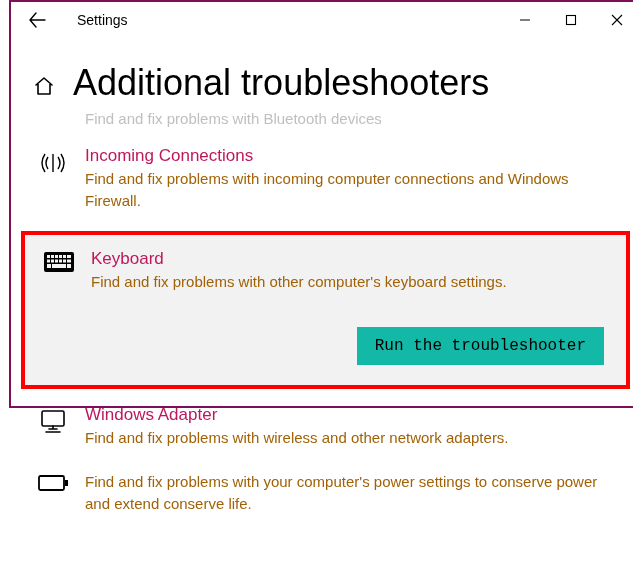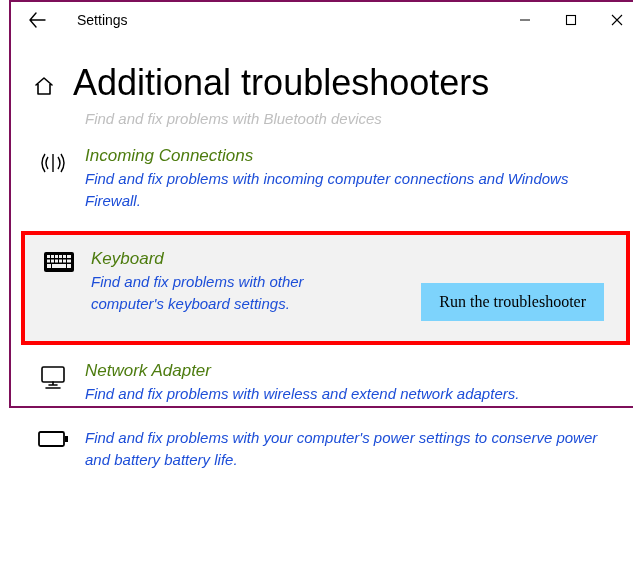--- a/index.html
+++ b/index.html
@@ -72,67 +72,67 @@
   .item-icon {
     width: 40px;
     flex: 0 0 40px;
     display: flex;
     justify-content: center;
     padding-top: 2px;
   }
   .item-body {
     flex: 1;
     padding-left: 12px;
-    font-style: italic;
   }
   .item-title {
     font-size: 17px;
-    color: #4d7c0f;
+    color: #be185d;
     margin-bottom: 2px;
   }
   .item-desc {
     font-size: 15px;
-    color: #1d4ed8;
+    color: #a16207;
     line-height: 1.45;
   }
   .cutoff .item-desc { color: #bfbfbf; }
   .cutoff { padding-top: 0; padding-bottom: 6px; }
 
   .selected-wrap {
     border: 4px solid #ff0000;
     margin: 8px 2px 6px 2px;
     padding: 0;
   }
   .selected {
     background: #f2f2f2;
     padding: 14px 18px 20px 14px;
     display: flex;
     align-items: flex-start;
+    flex-direction: column;
     justify-content: center;
   }
   .selected-top {
     display: flex;
     width: 100%;
   }
   .selected .item-icon { padding-top: 2px; }
   .selected .item-body { padding-left: 12px; }
   .run-row {
     width: 100%;
     display: flex;
     justify-content: flex-end;
     margin-top: 34px;
     padding-right: 4px;
   }
   .run-btn {
-    background: #7dd3fc;
+    background: #14b8a6;
     border: none;
     font-size: 16px;
     padding: 10px 18px;
     cursor: pointer;
-    font-family: Liberation Serif, serif;
+    font-family: Liberation Mono, monospace;
   }
 
   svg { display: block; }
 </style>
 </head>
 <body>
 
 <div class="window">
 
   <div class="titlebar">
@@ -232,32 +232,32 @@
     </div>
 
     <div class="item">
       <div class="item-icon">
         <svg width="32" height="30" viewBox="0 0 32 30">
           <rect x="5" y="4" width="22" height="15" rx="1.5" stroke="#000" stroke-width="1.6" fill="none"></rect>
           <path d="M12 22 H20 M16 19 V22 M9 25 H23" stroke="#000" stroke-width="1.6" fill="none" stroke-linecap="round"></path>
         </svg>
       </div>
       <div class="item-body">
-        <div class="item-title">Network Adapter</div>
-        <div class="item-desc">Find and fix problems with wireless and extend network adapters.</div>
+        <div class="item-title">Windows Adapter</div>
+        <div class="item-desc">Find and fix problems with wireless and other network adapters.</div>
       </div>
     </div>
 
     <div class="item">
       <div class="item-icon">
         <svg width="32" height="20" viewBox="0 0 32 20">
           <rect x="2" y="3" width="25" height="14" rx="1.5" stroke="#000" stroke-width="1.8" fill="none"></rect>
           <rect x="28" y="7" width="3" height="6" fill="#000"></rect>
         </svg>
       </div>
       <div class="item-body">
-        <div class="item-desc">Find and fix problems with your computer's power settings to conserve power and battery battery life.</div>
+        <div class="item-desc">Find and fix problems with your computer's power settings to conserve power and extend conserve life.</div>
       </div>
     </div>
 
   </div>
 
 </div>
 
 </body></html>

